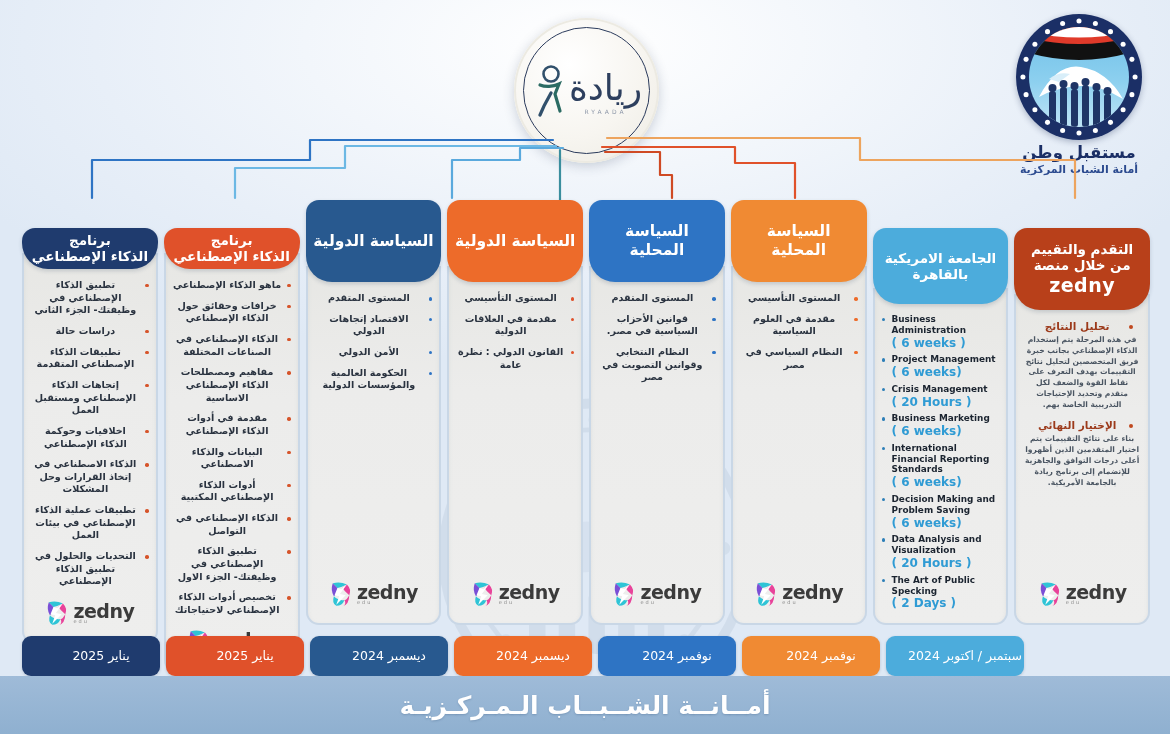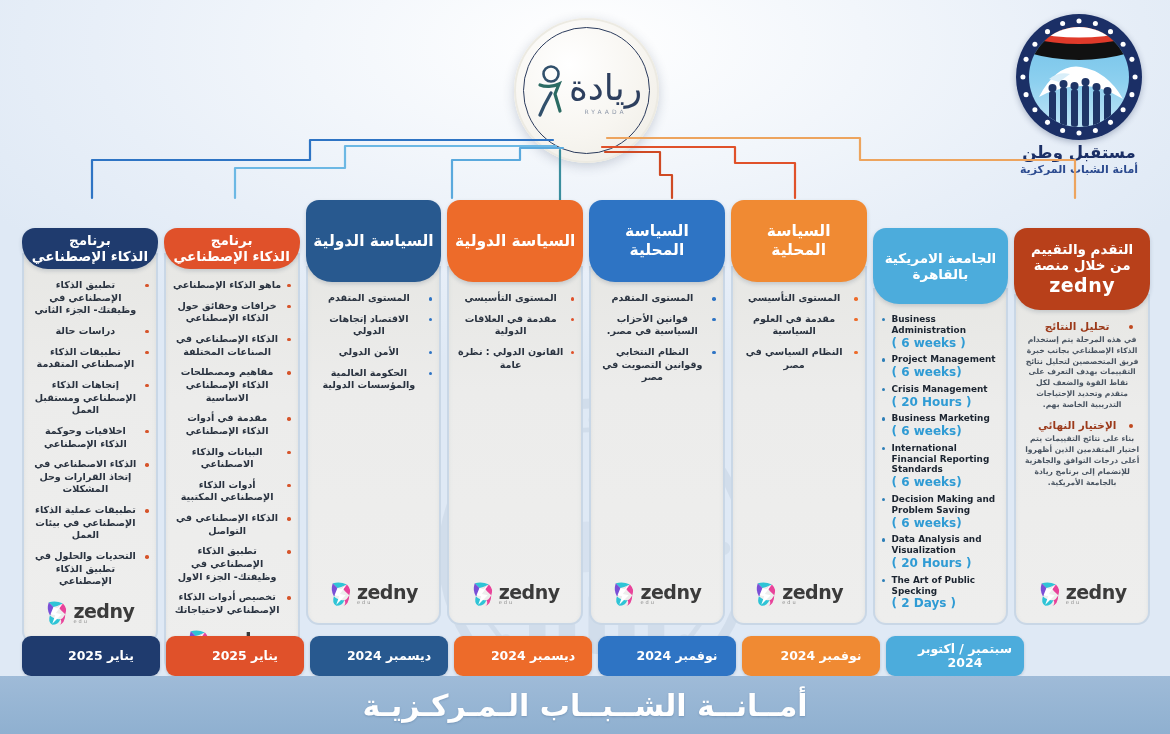--- a/index.html
+++ b/index.html
@@ -189,39 +189,39 @@
   #dates {
     position: absolute;
     left: 22px; top: 636px;
     width: 1128px; height: 40px;
     display: flex; gap: 6px; direction: ltr;
   }
   .date-pill {
     width: 138px;
     border-radius: 9px;
     display: flex; align-items: center; justify-content: center;
-    color: #fff; font-weight: 700; font-size: 12.5px;
+    color: #fff; font-weight: 400; font-size: 12.5px;
     text-align: center; line-height: 1.15;
     box-shadow: 0 1px 3px rgba(30,50,80,0.2);
     direction: rtl;
     padding-left: 20px;
   }
   .date-pill.two { font-size: 10.5px; }
 
   
   #footer-band {
     position: absolute;
     left: 0; bottom: 0;
     width: 1170px; height: 58px;
     background: linear-gradient(180deg,#9fbbd8 0%, #8fb0d0 100%);
     display: flex; align-items: center; justify-content: center;
   }
   #footer-text {
     color: #ffffff;
-    font-size: 30px;
+    font-size: 25px;
     font-weight: 700;
     letter-spacing: 3px;
     text-shadow: 0 1px 2px rgba(40,70,110,0.25);
   }
 </style>
 </head>
 <body>
 
 <div id="stage">
 

